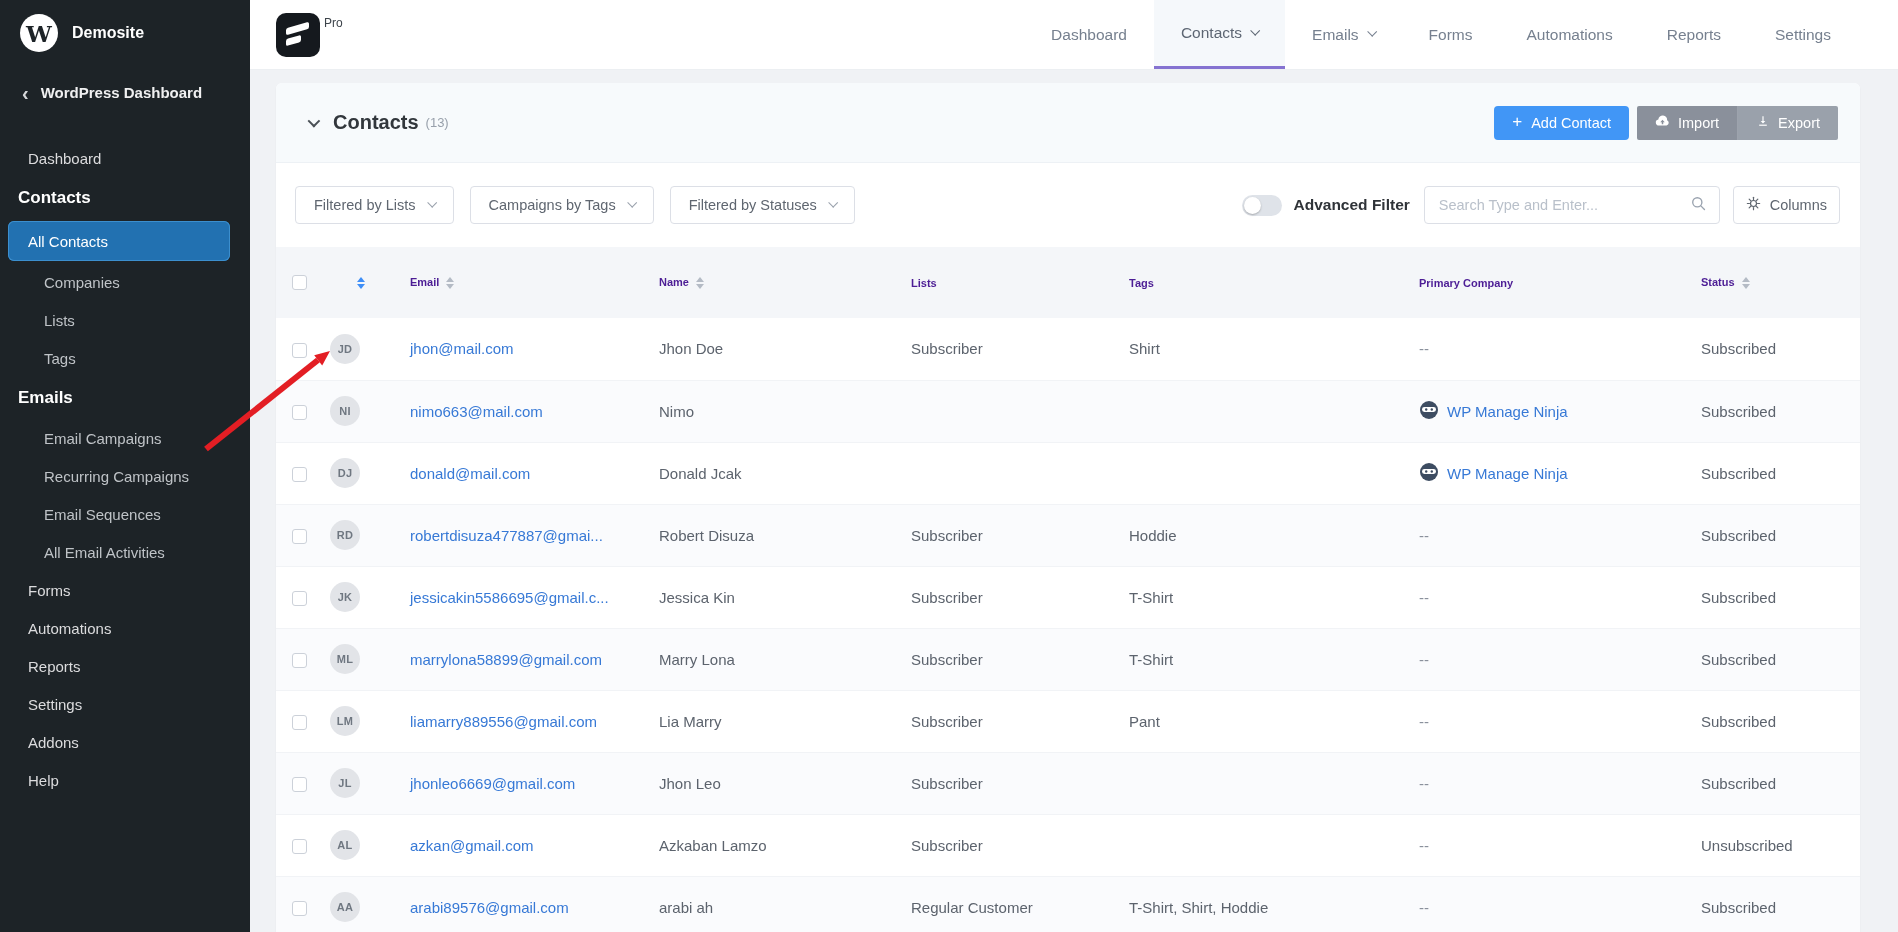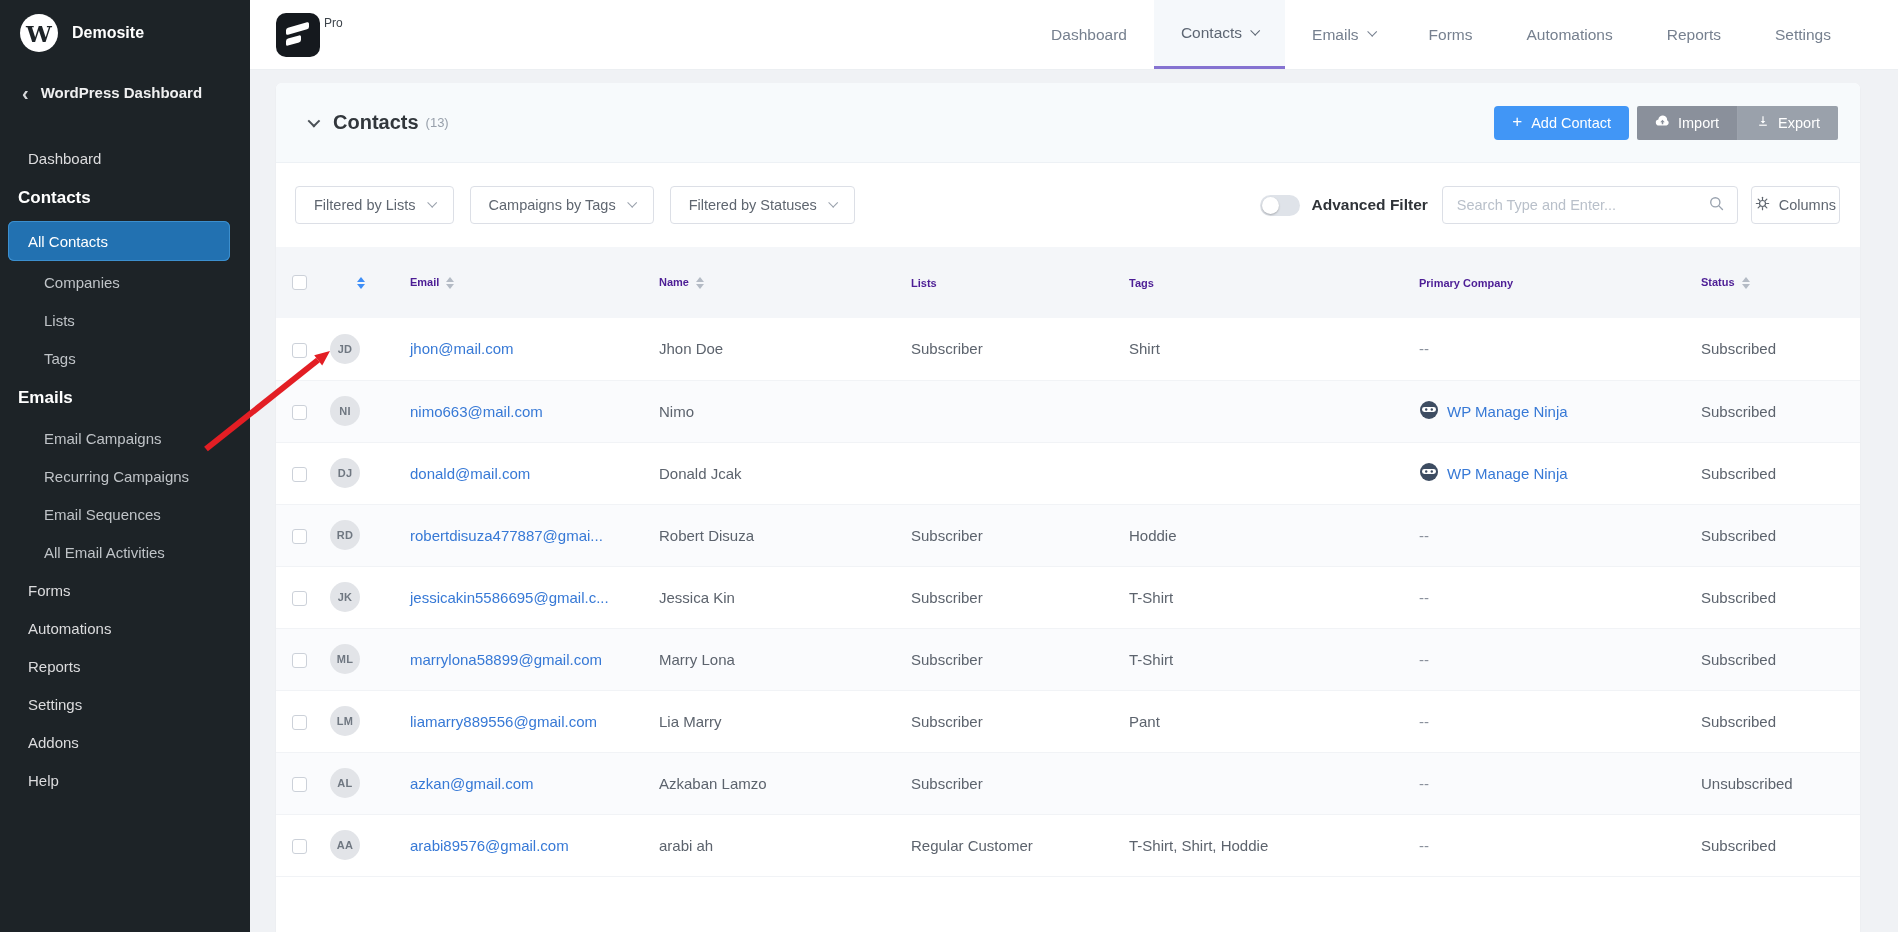--- a/index.html
+++ b/index.html
@@ -55,21 +55,21 @@
   .filter-row { display:flex; align-items:center; padding:23px 20px 23px 19px; }
   .f-btn { height:38px; border:1px solid #dcdfe6; border-radius:4px; background:#fff; color:#5f6670; font-size:14.5px; display:inline-flex; align-items:center; padding:0 18px; margin-right:16px; cursor:pointer; }
   .f-btn .chev { color:#98a0ab; margin-left:12px; }
   .f-right { margin-left:auto; display:flex; align-items:center; }
   .toggle { width:40px; height:21px; border-radius:11px; background:#dfe3e9; position:relative; cursor:pointer; }
   .toggle .knob { position:absolute; left:2px; top:2px; width:17px; height:17px; border-radius:50%; background:#fff; box-shadow:0 1px 2px rgba(0,0,0,.25); }
   .adv-label { font-size:15.5px; font-weight:700; color:#2f3338; margin:0 14px 0 12px; }
   .search-box { width:296px; height:38px; border:1px solid #dcdfe6; border-radius:4px; display:flex; align-items:center; padding:0 12px 0 14px; background:#fff; }
   .search-box input { border:none; outline:none; flex:1; font-size:14.5px; color:#5f6670; font-family:"Liberation Sans",sans-serif; background:transparent; }
   .search-box input::placeholder { color:#b9c0ca; }
-  .col-btn { height:38px; border:1px solid #dcdfe6; border-radius:4px; background:#fff; color:#5f6670; font-size:14.5px; display:inline-flex; align-items:center; gap:9px; padding:0 3px; margin-left:13px; cursor:pointer; }
+  .col-btn { height:38px; border:1px solid #dcdfe6; border-radius:4px; background:#fff; color:#5f6670; font-size:14.5px; display:inline-flex; align-items:center; gap:9px; padding:0 12px; margin-left:13px; cursor:pointer; }
 
   
   .tbl-wrap { flex:1; min-height:0; overflow:hidden; }
   table { width:100%; border-collapse:collapse; table-layout:fixed; }
   col.c0{width:46px} col.c1{width:70px} col.c2{width:250px} col.c3{width:252px} col.c4{width:218px} col.c5{width:290px} col.c6{width:282px} col.c7{width:auto}
   thead th { background:#f4f6f9; height:71px; font-size:11px; font-weight:700; color:#4c1d95; text-align:left; padding-left:17px; }
   th.c-em2 { padding-left:18px; }
   th.c-cb2, td.c-cb { text-align:center; padding-left:0 !important; }
   th.c-av2 { text-align:center; padding-left:0; }
   tbody td { height:62px; vertical-align:middle; font-size:15px; color:#5c636d; padding-left:17px; }
@@ -451,20 +451,33 @@
                   <td>Lia Marry</td>
                   <td>Subscriber</td>
                   <td>Pant</td>
                   <td>
                     <span class="dash">--</span>
                     
                   </td>
                   <td>Subscribed</td>
                 </tr>
 
+                <tr>
+                  <td class="c-cb"><span class="cb"></span></td>
+                  <td class="c-av"><span class="avatar">JL</span></td>
+                  <td class="c-em"><a class="link">jhonleo6669@gmail.com</a></td>
+                  <td>Jhon Leo</td>
+                  <td>Subscriber</td>
+                  <td></td>
+                  <td>
+                    <span class="dash">--</span>
+                    
+                  </td>
+                  <td>Subscribed</td>
+                </tr>
 
                 <tr>
                   <td class="c-cb"><span class="cb"></span></td>
                   <td class="c-av"><span class="avatar">AL</span></td>
                   <td class="c-em"><a class="link">azkan@gmail.com</a></td>
                   <td>Azkaban Lamzo</td>
                   <td>Subscriber</td>
                   <td></td>
                   <td>
                     <span class="dash">--</span>

